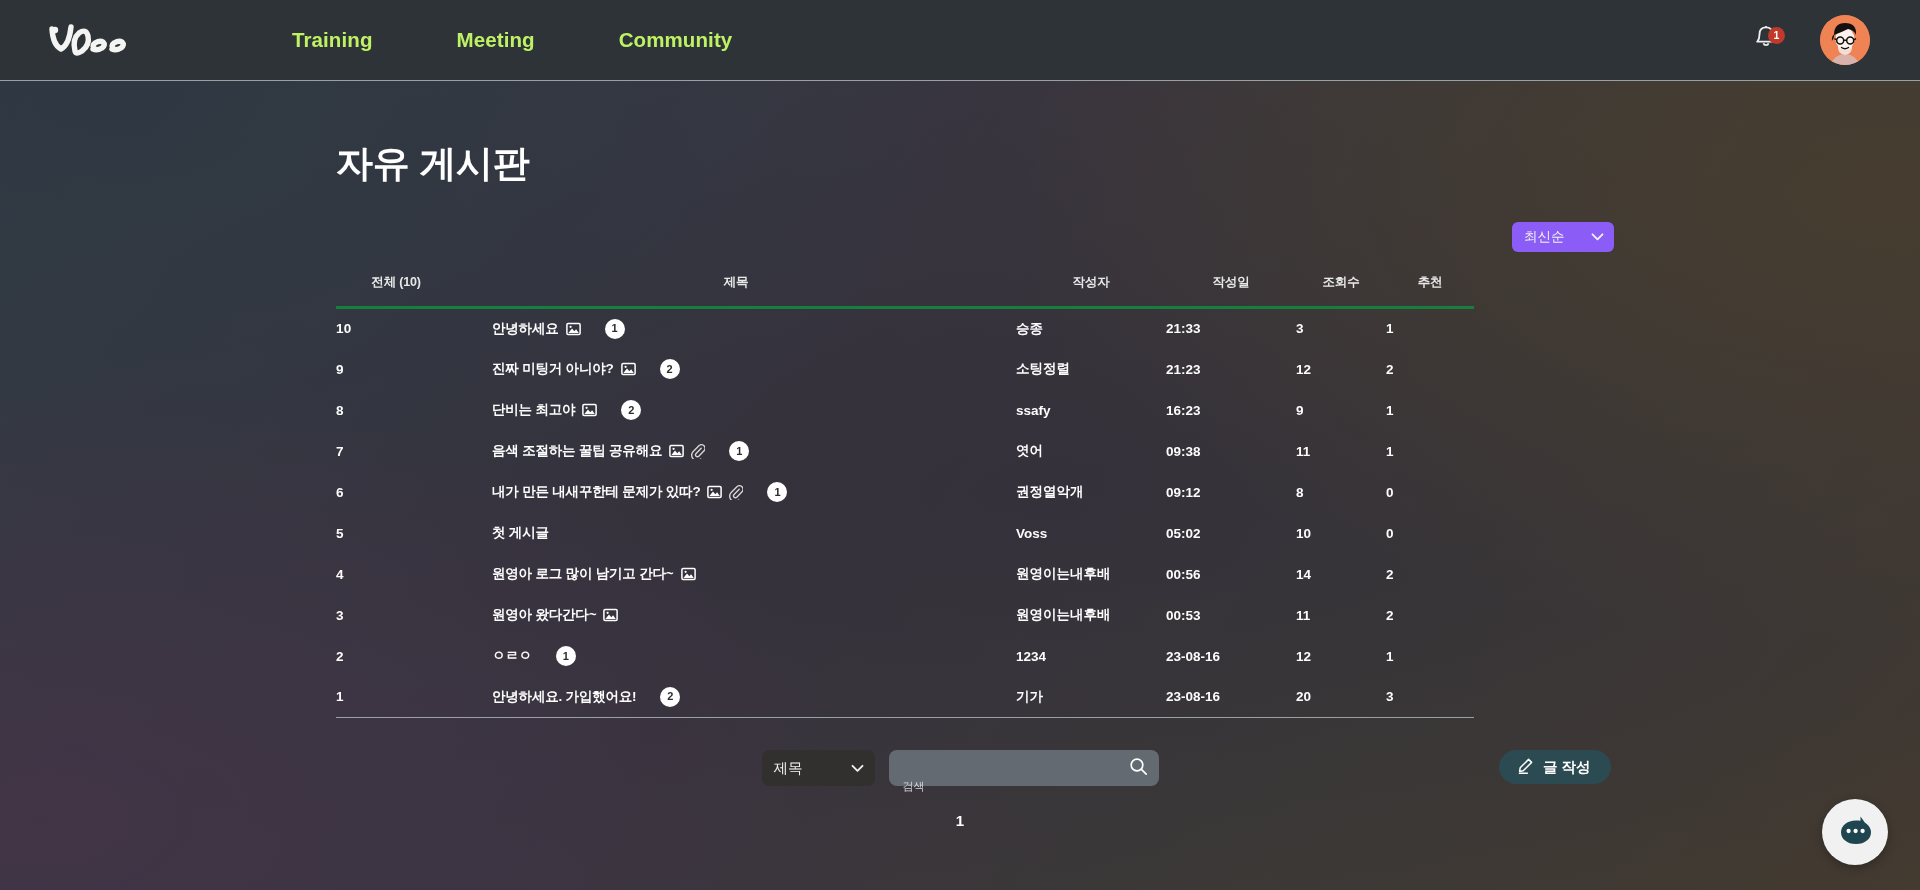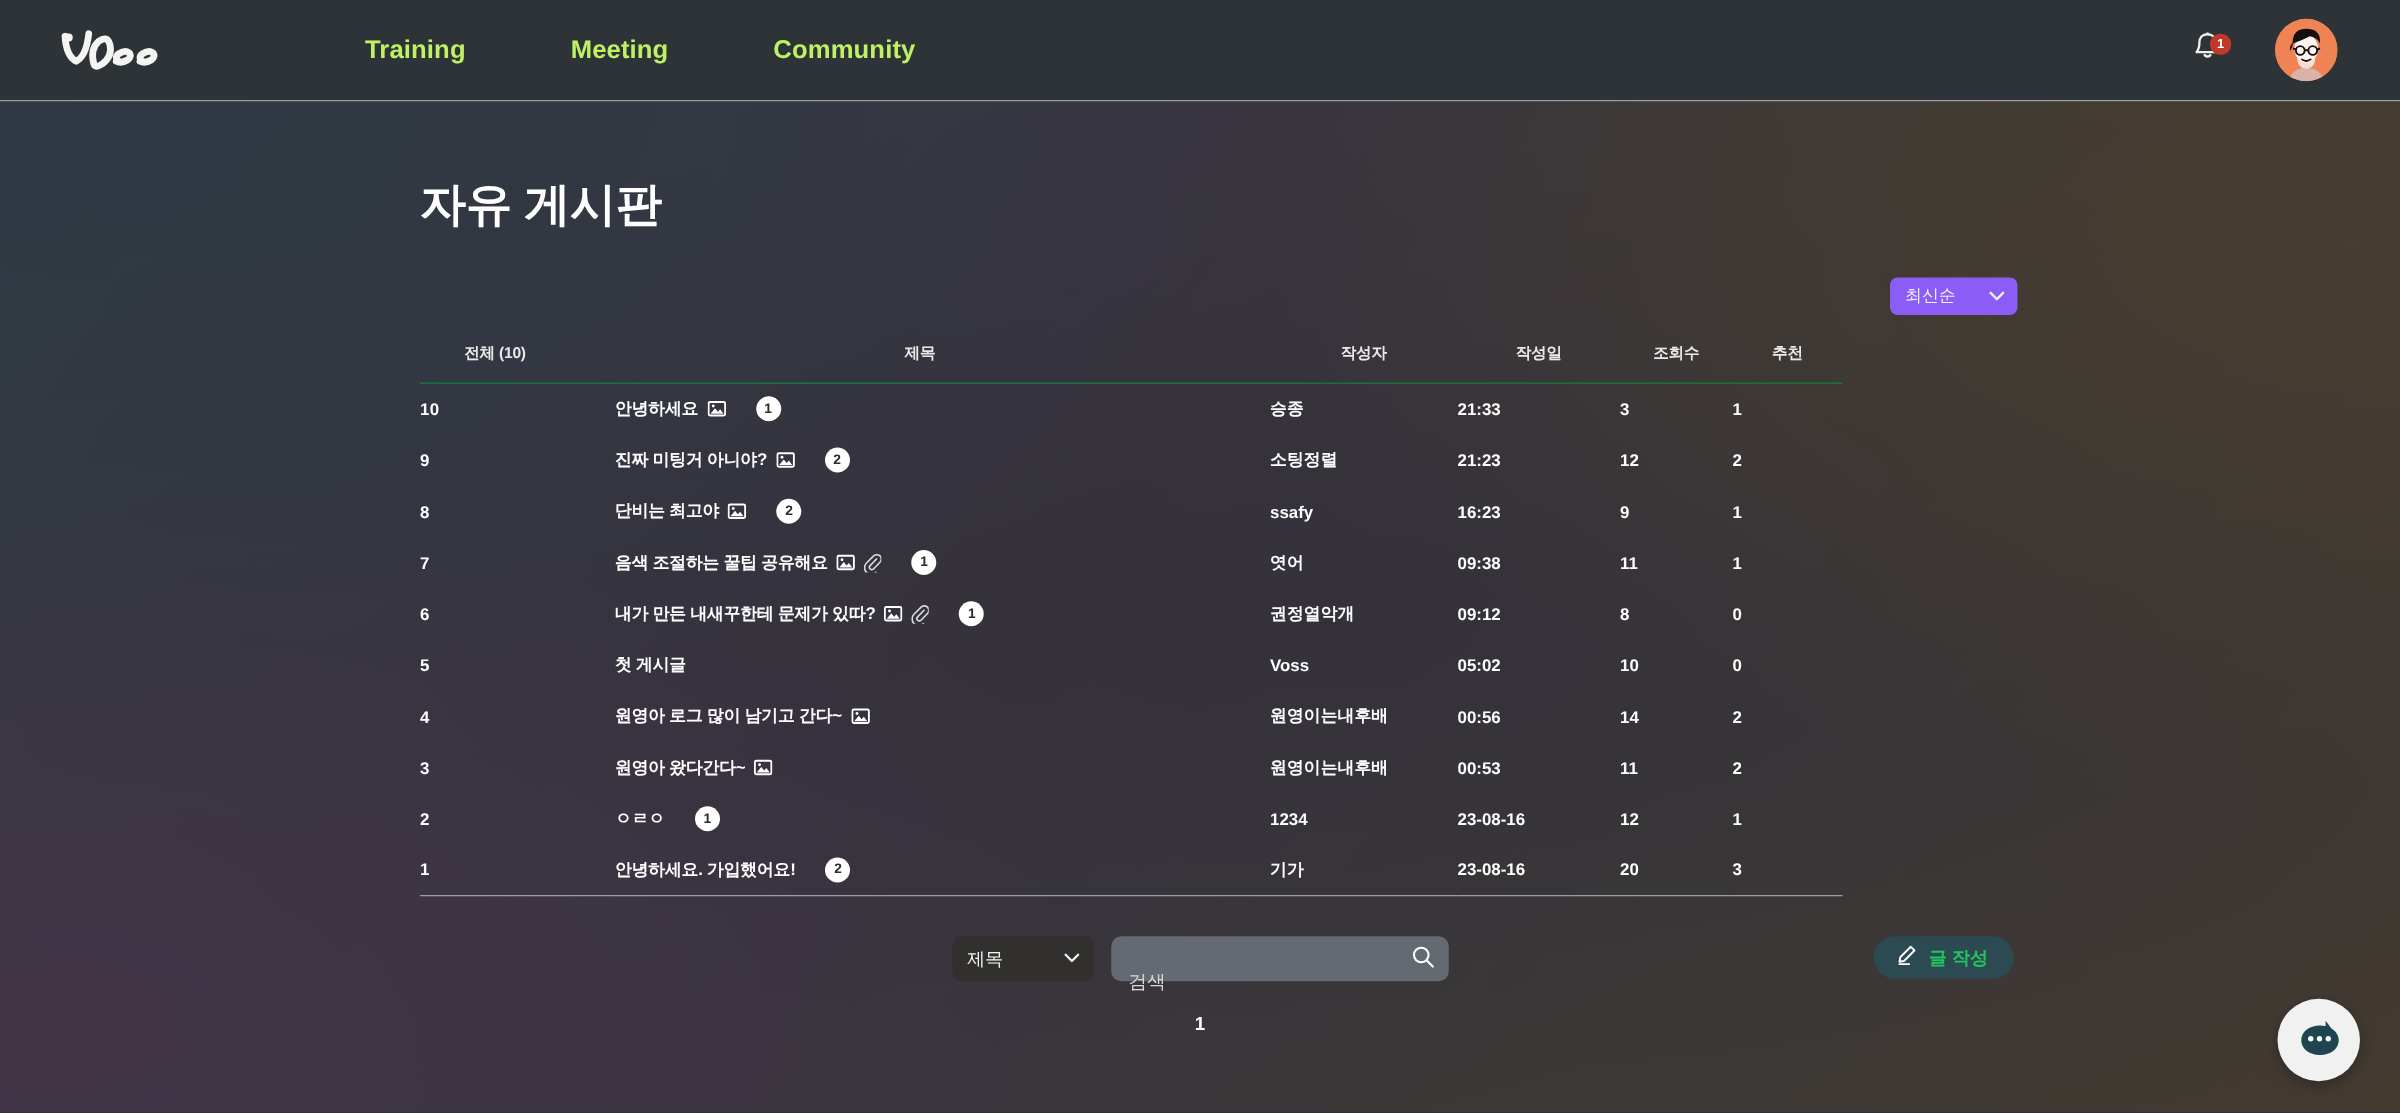--- a/index.html
+++ b/index.html
@@ -170,21 +170,21 @@
     table-layout: fixed;
   }
   table.board thead th {
     font-size: 12.5px;
     font-weight: 700;
     color: #e8e8e8;
     padding: 0 0 15px 0;
     text-align: center;
     letter-spacing: -0.2px;
   }
-  table.board thead tr { border-bottom: 1px solid #15803d; }
+  table.board thead tr { border-bottom: 3px solid #15803d; }
 
   col.c-no    { width: 120px; }
   col.c-title { width: 560px; }
   col.c-user  { width: 150px; }
   col.c-date  { width: 130px; }
   col.c-view  { width: 90px; }
   col.c-like  { width: 88px; }
 
   table.board tbody tr {
     height: 41px;
@@ -267,36 +267,36 @@
     align-items: center;
     padding: 0 11px 0 14px;
     gap: 6px;
   }
   .search-field input {
     flex: 1;
     background: transparent;
     border: none;
     outline: none;
     color: #ffffff;
-    font-size: 15px;
+    font-size: 11px;
     font-family: inherit;
     margin-top: 36px;
   }
   .search-field input::placeholder { color: #d5d8da; opacity: 1; }
   .search-btn { background: none; border: none; cursor: pointer; display: flex; padding: 0; }
 
   .write-btn {
     position: absolute;
     left: 1499px;
     top: 6px;
     height: 34px;
     background: #2b4a52;
     border: none;
     border-radius: 17px;
-    color: #22c55e;
+    color: #ffffff;
     font-size: 14.5px;
     font-weight: 700;
     font-family: inherit;
     display: flex;
     align-items: center;
     gap: 9px;
     padding: 0 20px 0 17px;
     cursor: pointer;
   }
 

